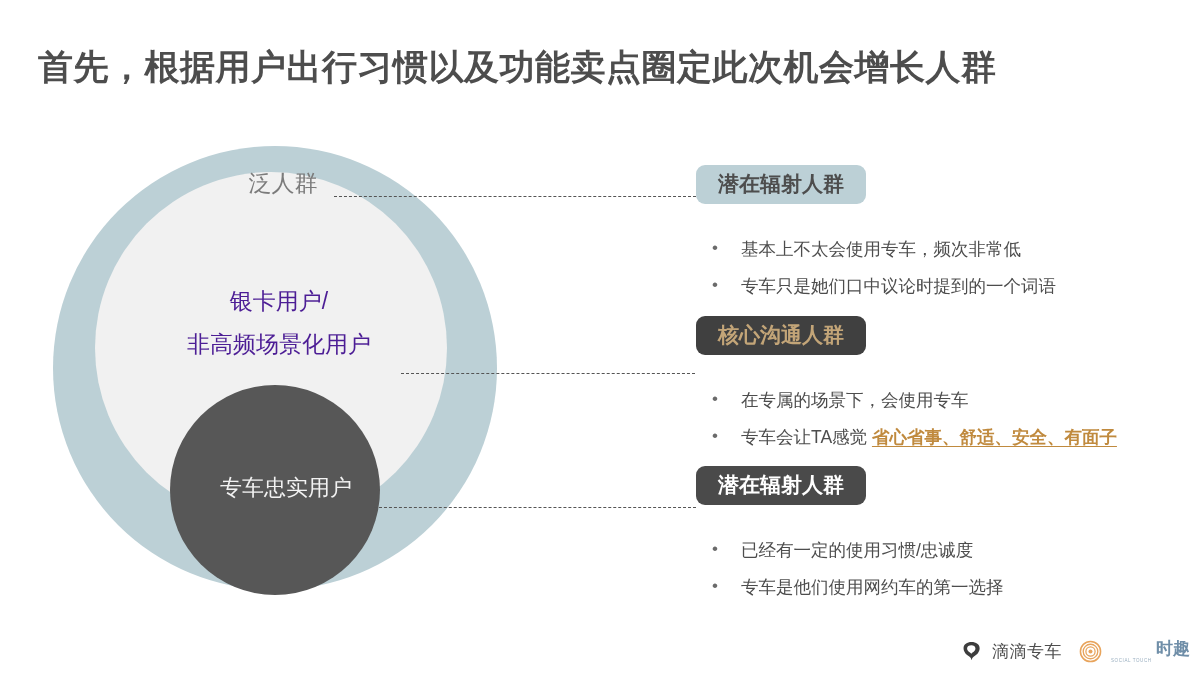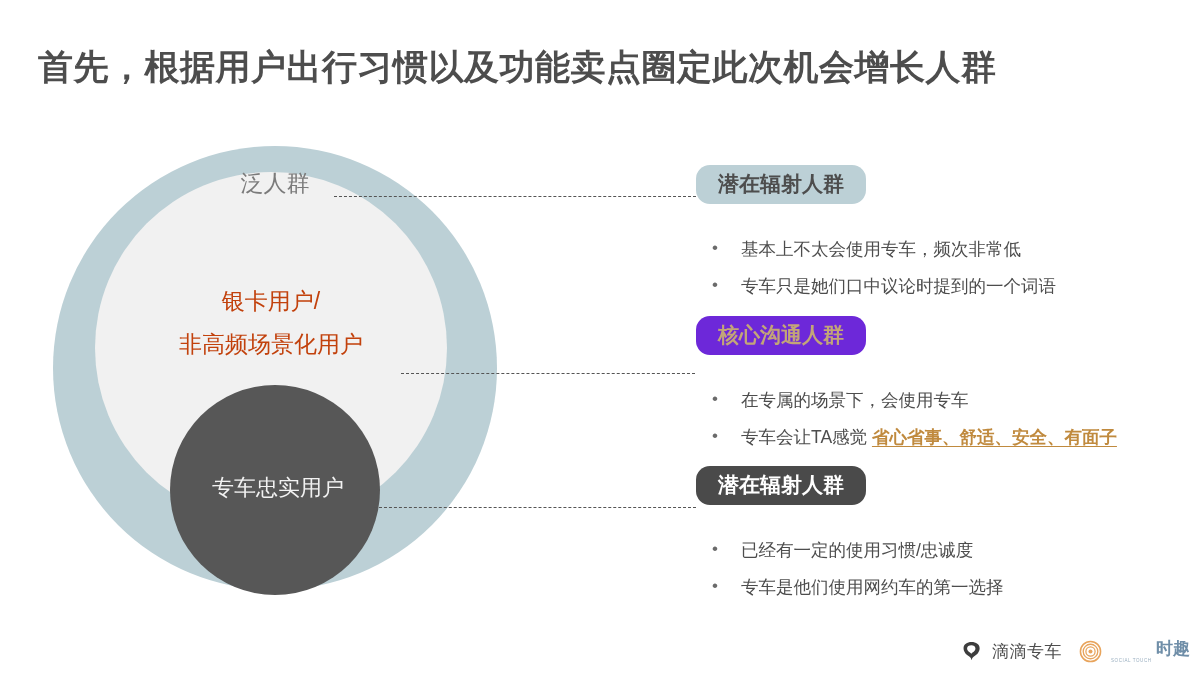--- a/index.html
+++ b/index.html
@@ -58,34 +58,35 @@
     left: 170px;
     top: 265px;
     width: 210px;
     height: 210px;
     background: #575757;
   }
   .circle-label {
     position: absolute;
     text-align: center;
     white-space: nowrap;
+    margin-left: 8px;
   }
   .label-outer {
     left: 0;
     top: 48px;
     width: 550px;
     font-size: 23px;
     color: #7b7b7b;
   }
   .label-middle {
     left: 0;
     top: 160px;
     width: 542px;
     font-size: 23px;
-    color: #c2410c;
+    color: #4c1d95;
     line-height: 43px;
   }
   .label-inner {
     left: 170px;
     top: 353px;
     width: 216px;
     font-size: 22px;
     color: #f2f2f2;
   }
 
@@ -105,28 +106,28 @@
     left: 696px;
     width: 500px;
   }
   .group-1 { top: 165px; }
   .group-2 { top: 316px; }
   .group-3 { top: 466px; }
 
   .badge {
     display: inline-block;
     padding: 7px 22px 9px 22px;
-    border-radius: 14px;
+    border-radius: 9px;
     font-size: 21px;
     font-weight: bold;
     line-height: 1.1;
     white-space: nowrap;
   }
   .badge-blue  { background: #bcd0d6; color: #4d4d4d; }
-  .badge-gray  { background: #6d28d9; color: #c3a578; }
+  .badge-gray  { background: #404040; color: #c3a578; }
   .badge-dark  { background: #4a4a4a; color: #ffffff; }
 
   .bullets {
     margin-top: 34px;
     padding: 0;
     list-style: none;
   }
   .bullets li {
     position: relative;
     padding-left: 45px;

